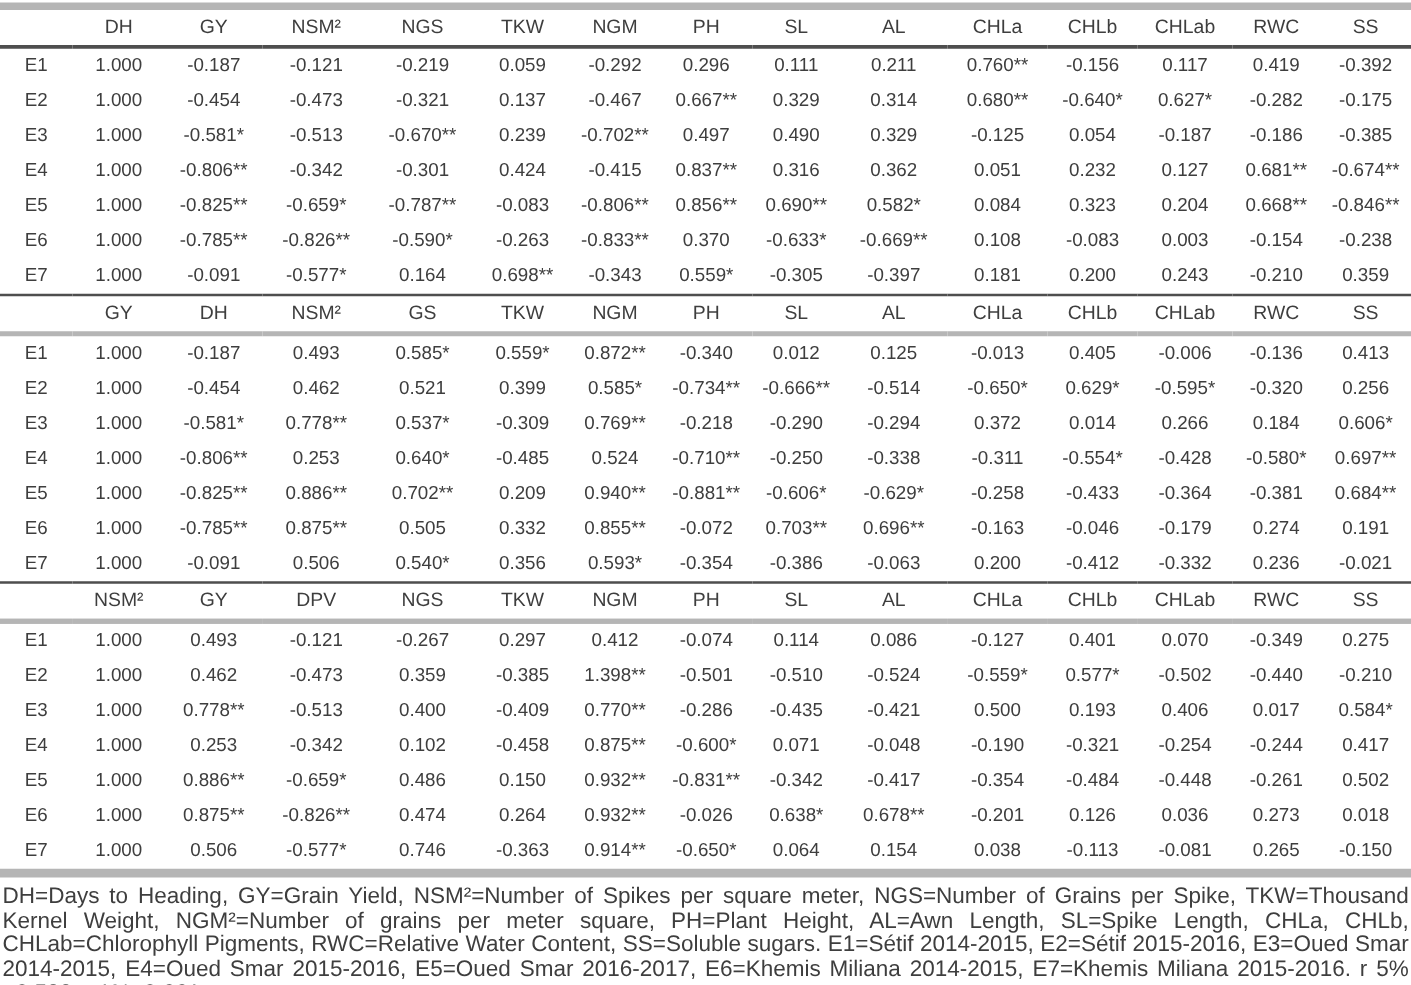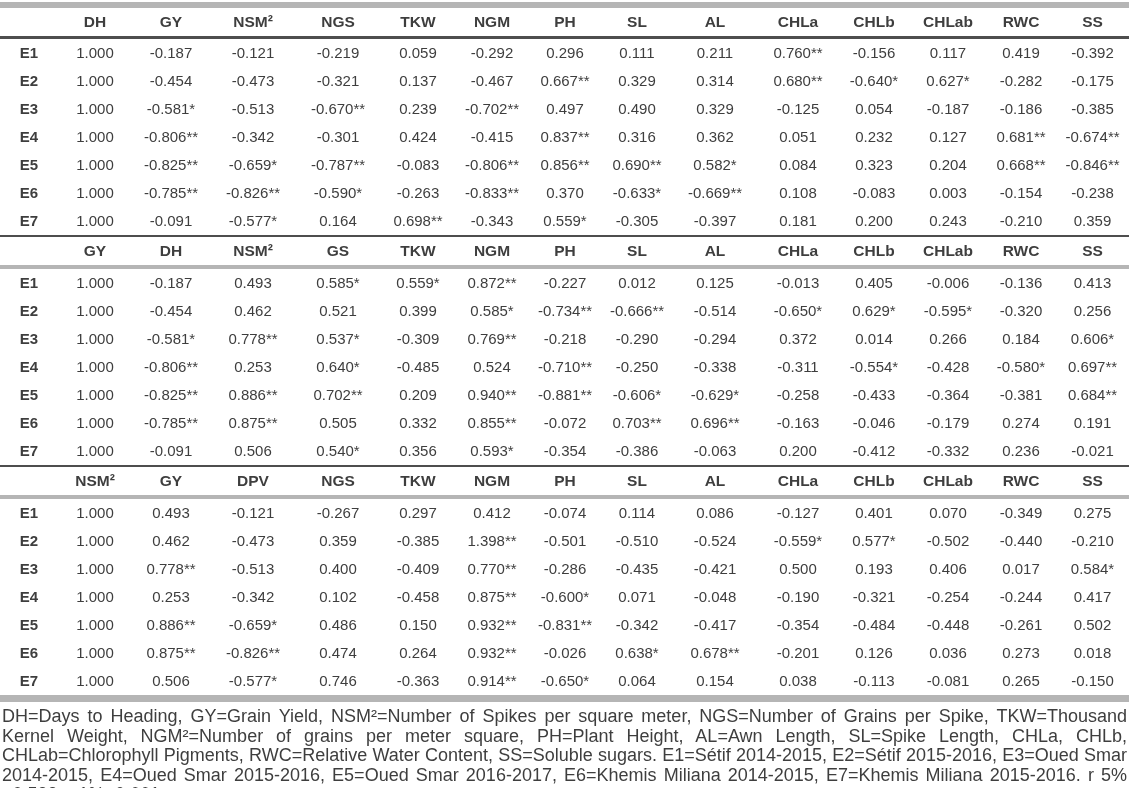--- a/index.html
+++ b/index.html
@@ -18,22 +18,22 @@
     font-size:15px;
     color:var(--text,#3e3e3e);
   }
   .corr th,.corr td{
     text-align:center;
     padding:4px 0 5px 0;
     line-height:19px;
     white-space:nowrap;
     font-weight:normal;
   }
-  .corr thead th{font-weight:bold;font-size:15.5px;}
-  .corr tbody th{font-weight:bold;margin-left:28px;}
+  .corr thead th{font-weight:normal;font-size:15.5px;}
+  .corr tbody th{font-weight:normal;margin-left:28px;}
   table.s1 thead tr{border-bottom:3px solid var(--rule-dark,#4e4e4e);}
   table.s2 thead tr,table.s3 thead tr{border-bottom:4px solid var(--bar-gray,#b5b5b5);}
   table.s1,table.s2{border-bottom:2px solid var(--rule-dark,#4e4e4e);}
   .footnote{
     font-size:18px;
     line-height:19.5px;
     text-align:justify;
     margin:5px 2px 0 2px;
     color:var(--text,#3e3e3e);
   }
@@ -241,21 +241,21 @@
       </thead>
       <tbody>
         <tr>
           <th>E1</th>
           <td>1.000</td>
           <td>-0.187</td>
           <td>0.493</td>
           <td>0.585*</td>
           <td>0.559*</td>
           <td>0.872**</td>
-          <td>-0.227</td>
+          <td>-0.340</td>
           <td>0.012</td>
           <td>0.125</td>
           <td>-0.013</td>
           <td>0.405</td>
           <td>-0.006</td>
           <td>-0.136</td>
           <td>0.413</td>
         </tr>
         <tr>
           <th>E2</th>

